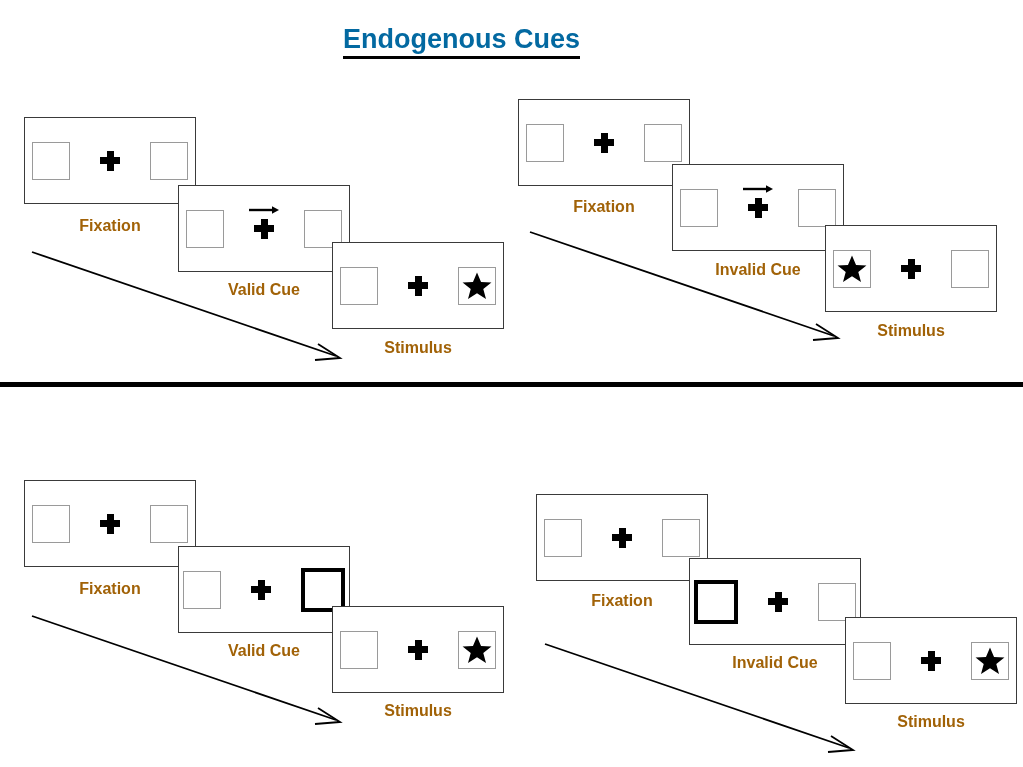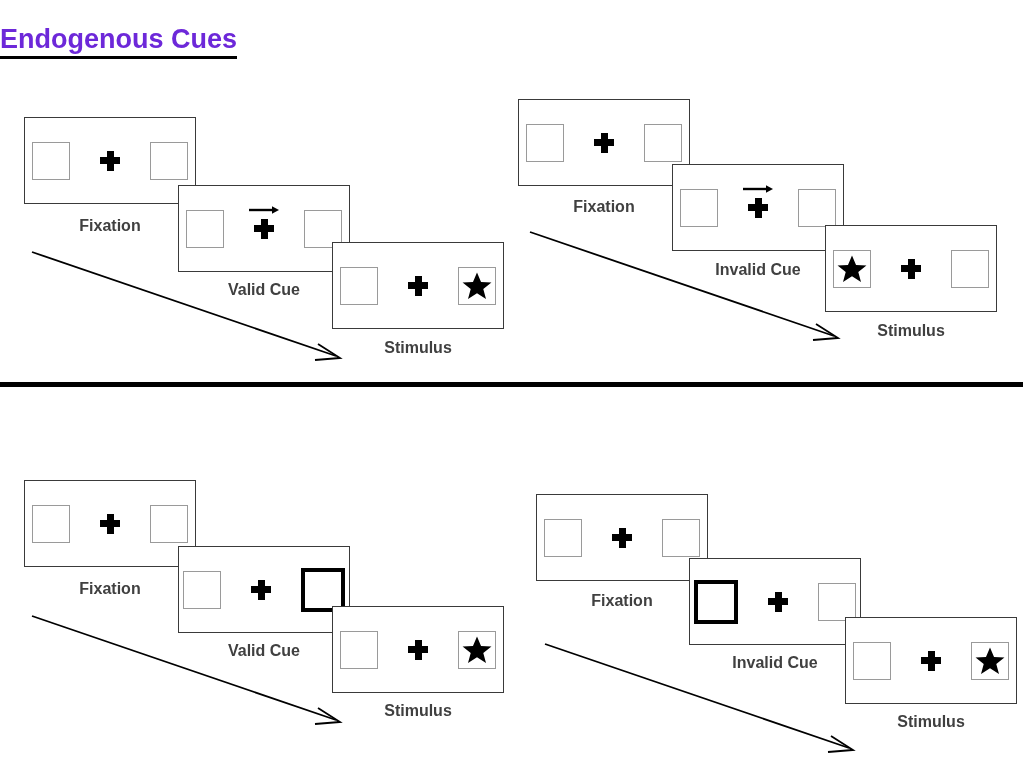--- a/index.html
+++ b/index.html
@@ -19,24 +19,25 @@
     height: 767px;
     background: #ffffff;
     overflow: hidden;
   }
 
   
   .section-title {
     position: absolute;
     left: 0;
     width: 923px;
+    text-align: center;
     font-size: 27px;
     font-weight: bold;
     letter-spacing: 0px;
-    color: #6d28d9;
+    color: #0369a1;
   }
   .section-title .t-inner {
     display: inline-block;
     border-bottom: 3px solid #000000;
     padding-bottom: 1px;
   }
 
   
   .divider {
     position: absolute;
@@ -131,21 +132,21 @@
   .gap-r { width: 20px; flex: 0 0 auto; }
 
   
   .star-svg { display: block; }
 
   
   .caption {
     position: absolute;
     font-size: 16px;
     font-weight: bold;
-    color: #404040;
+    color: #a16207;
     white-space: nowrap;
     text-align: center;
   }
 
   
   .flow-arrow {
     position: absolute;
     overflow: visible;
   }
 </style>

